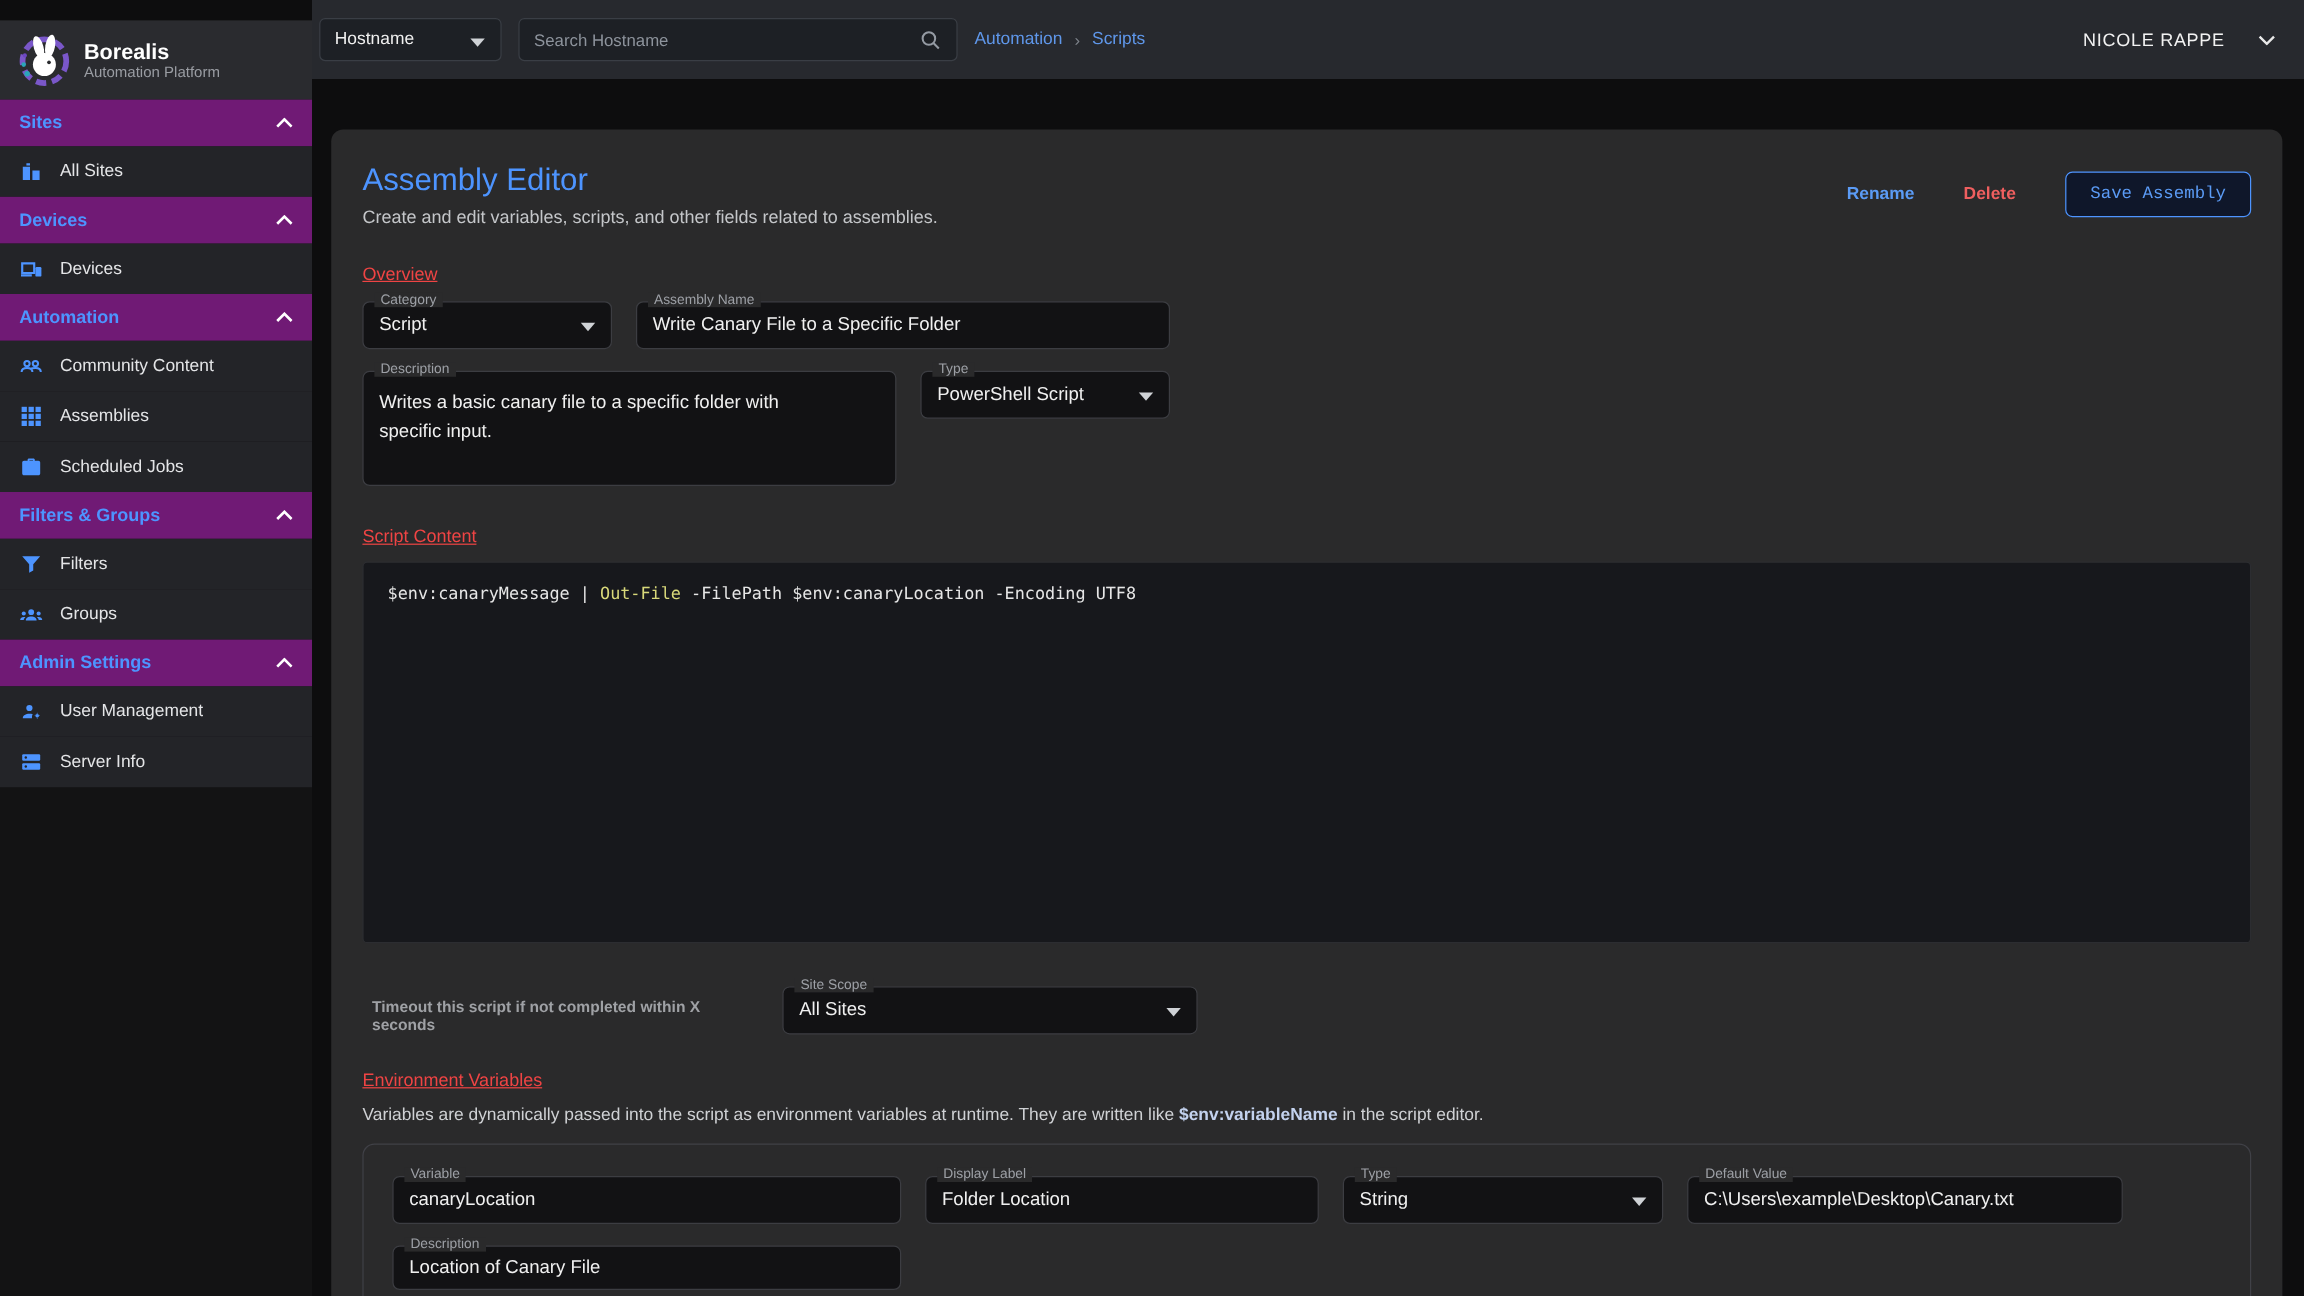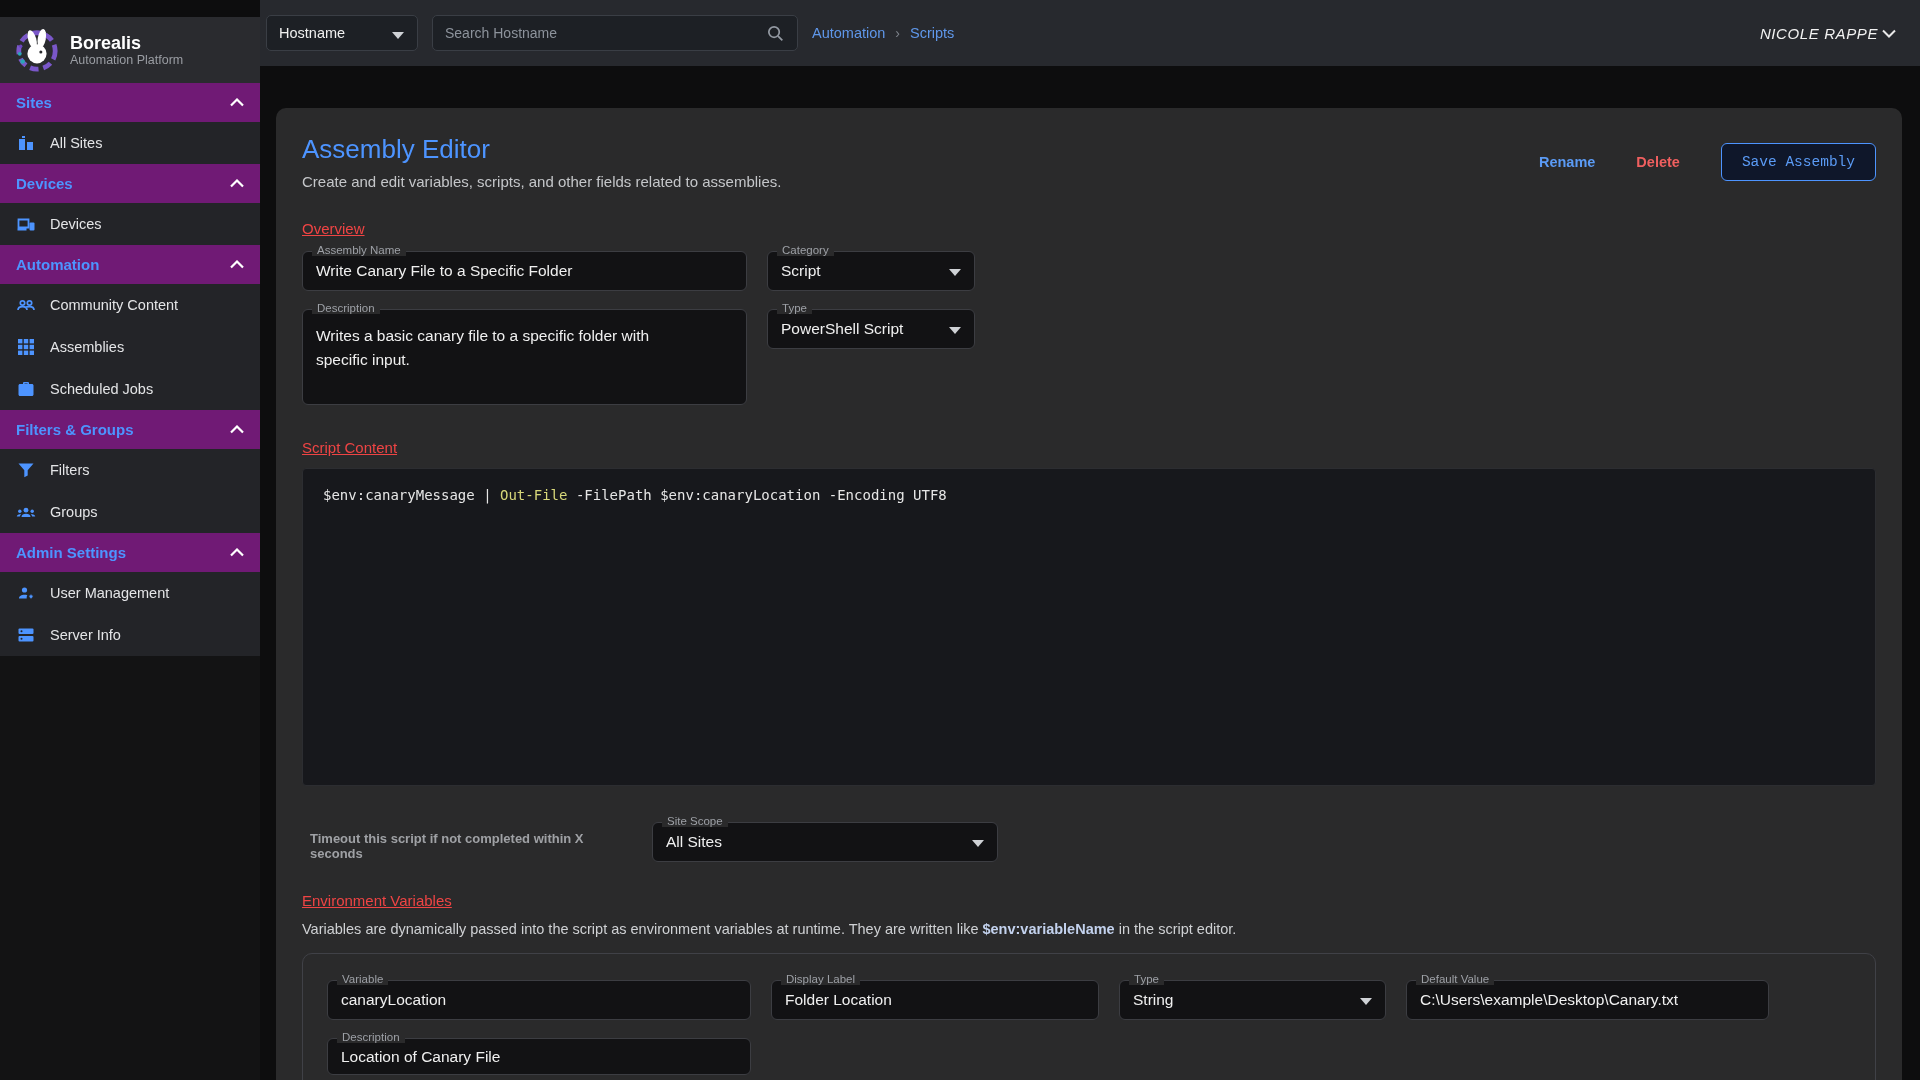--- a/index.html
+++ b/index.html
@@ -28,21 +28,21 @@
   .search-box { position:absolute; left:172px; top:15px; width:366px; height:36px; background:#1d2025;
                 border:1px solid #3a3e45; border-radius:5px; display:flex; align-items:center; padding:0 12px; }
   .search-box input { flex:1; background:transparent; border:none; outline:none; color:#e8e8e8;
                       font-size:14px; font-family:"Liberation Sans", sans-serif; }
   .search-box input::placeholder { color:#8d939c; }
   .crumbs { position:absolute; left:552px; top:0; height:66px; display:flex; align-items:center;
             gap:10px; font-size:14.5px; }
   .crumbs a { color:#5f97ea; text-decoration:none; cursor:pointer; }
   .crumb-sep { color:#7d828a; font-size:14px; }
   .userbox { position:absolute; right:24px; top:0; height:66px; display:flex; align-items:center;
-             gap:4px; cursor:pointer;font-style:italic; }
+             gap:28px; cursor:pointer; }
   .username { font-size:15px; letter-spacing:0.6px; color:#f2f2f2; }
 
   
   .main { position:absolute; left:260px; top:66px; right:0; bottom:0; background:#0d0d0e; }
   .card { position:absolute; left:16px; top:42px; right:18px; height:1200px; background:#2a2a2b;
           border-radius:10px 10px 0 0; padding:26px 26px 0 26px; }
 
   .card-head { display:flex; justify-content:space-between; align-items:center; }
   .page-title { color:#4d94ff; font-size:26px; font-weight:normal; }
   .page-sub { color:#c4c6c9; font-size:15px; margin-top:8px; }
@@ -262,28 +262,28 @@
       <div class="actions">
         <button class="btn-text btn-rename">Rename</button>
         <button class="btn-text btn-delete">Delete</button>
         <button class="btn-save">Save Assembly</button>
       </div>
     </div>
 
     <div class="sect">Overview</div>
 
     <div class="frow" style="margin-top:14px;">
-      <div class="field" style="width:445px;">
-        <span class="flabel">Assembly Name</span>
-        <div class="fvalue">Write Canary File to a Specific Folder</div>
-      </div>
       <div class="field select" style="width:208px;">
         <span class="flabel">Category</span>
         <div class="fvalue">Script</div>
         <span class="caret"></span>
+      </div>
+      <div class="field" style="width:445px;">
+        <span class="flabel">Assembly Name</span>
+        <div class="fvalue">Write Canary File to a Specific Folder</div>
       </div>
     </div>
 
     <div class="frow">
       <div class="field area" style="width:445px;">
         <span class="flabel">Description</span>
         <div class="fvalue" style="width:400px;">Writes a basic canary file to a specific folder with specific input.</div>
       </div>
       <div class="field select" style="width:208px;">
         <span class="flabel">Type</span>

